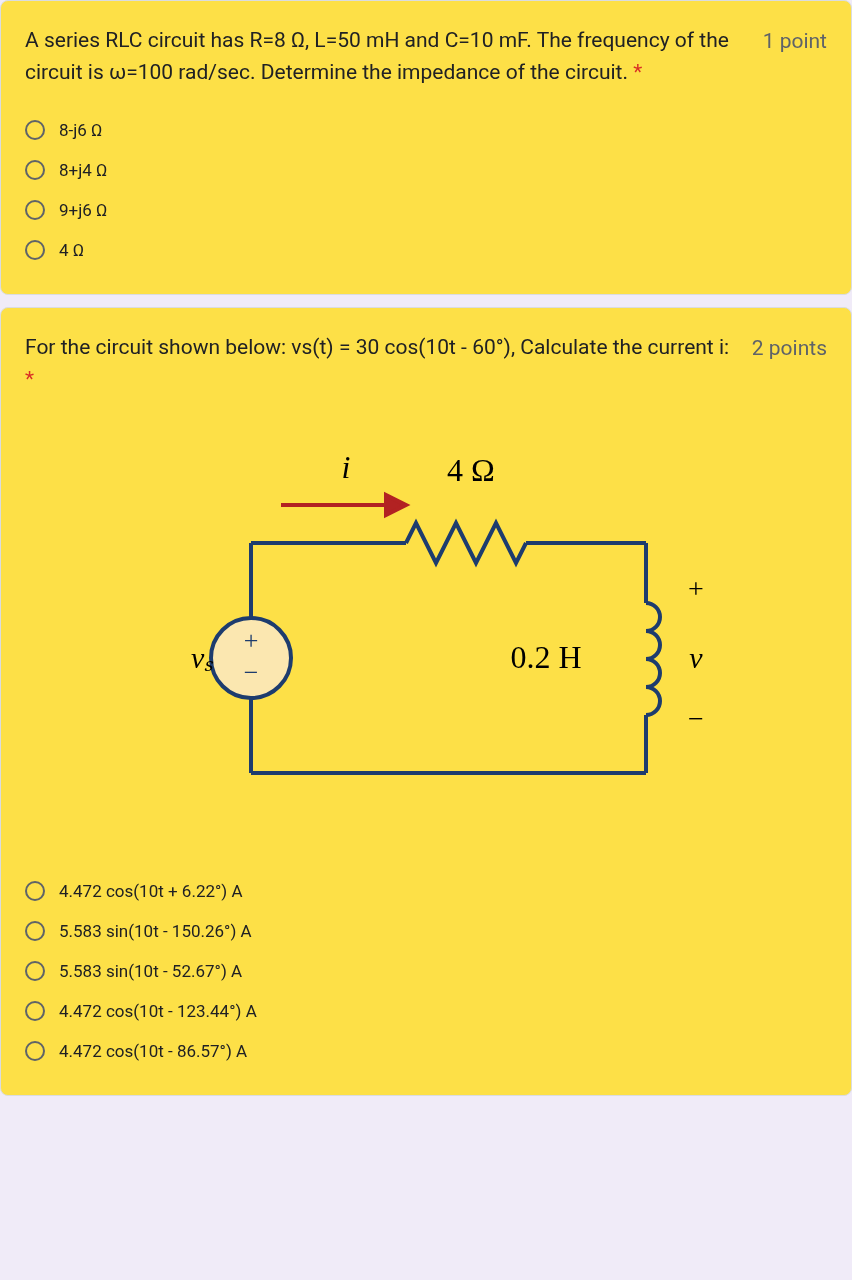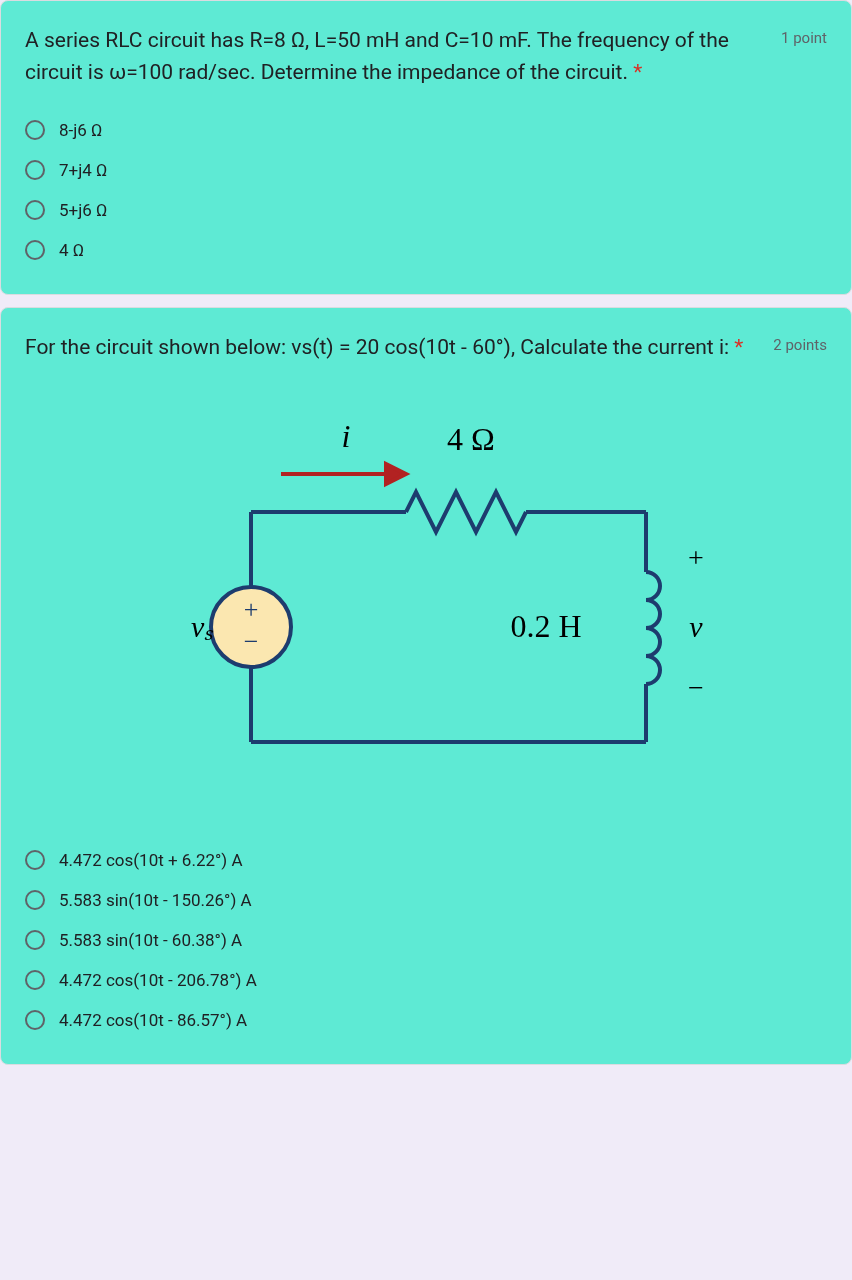--- a/index.html
+++ b/index.html
@@ -3,38 +3,38 @@
 <meta charset="utf-8">
 <style>
   * { box-sizing: border-box; margin: 0; padding: 0; }
   body {
     font-family: Roboto, Arial, sans-serif;
     background: #f0ebf8;
     padding: 0;
     width: 852px;
   }
   .card {
-    background: #5eead4;
+    background: #fde047;
     border: 1px solid #dadce0;
     border-radius: 8px;
     padding: 24px 24px 24px 24px;
     margin-bottom: 12px;
   }
   .q-header { display: flex; align-items: flex-start; gap: 16px; }
   .q-text {
     font-size: 21px;
     color: #202124;
     line-height: 1.5;
     flex: 1;
     font-weight: 400;
   }
   .asterisk { color: #d93025; }
   .points {
     color: #5f6368;
-    font-size: 15px;
+    font-size: 21px;
     white-space: nowrap;
     padding-top: 4px;
   }
   .options { margin-top: 22px; }
   .option {
     display: flex;
     gap: 14px;
     padding: 10px 0;
     cursor: pointer;
   }
@@ -64,37 +64,37 @@
     </div>
     <div class="points">1 point</div>
   </div>
   <div class="options">
     <div class="option">
       <span class="radio"></span>
       <span class="opt-label">8-j6 Ω</span>
     </div>
     <div class="option">
       <span class="radio"></span>
-      <span class="opt-label">7+j4 Ω</span>
+      <span class="opt-label">8+j4 Ω</span>
     </div>
     <div class="option">
       <span class="radio"></span>
-      <span class="opt-label">5+j6 Ω</span>
+      <span class="opt-label">9+j6 Ω</span>
     </div>
     <div class="option">
       <span class="radio"></span>
       <span class="opt-label">4 Ω</span>
     </div>
   </div>
 </div>
 
 <div class="card">
   <div class="q-header">
     <div class="q-text">
-      <span>For the circuit shown below: vs(t) = 20 cos(10t - 60°), Calculate the current i:</span>
+      <span>For the circuit shown below: vs(t) = 30 cos(10t - 60°), Calculate the current i:</span>
       <span class="asterisk"> *</span>
     </div>
     <div class="points">2 points</div>
   </div>
 
   <svg class="circuit" width="640" height="420" viewBox="0 0 640 420">
 
     <g stroke="#1d3c6e" stroke-width="4" fill="none">
 
       <line x1="145" y1="120" x2="300" y2="120"></line>
@@ -140,24 +140,24 @@
     <div class="option">
       <span class="radio"></span>
       <span class="opt-label">4.472 cos(10t + 6.22°) A</span>
     </div>
     <div class="option">
       <span class="radio"></span>
       <span class="opt-label">5.583 sin(10t - 150.26°) A</span>
     </div>
     <div class="option">
       <span class="radio"></span>
-      <span class="opt-label">5.583 sin(10t - 60.38°) A</span>
+      <span class="opt-label">5.583 sin(10t - 52.67°) A</span>
     </div>
     <div class="option">
       <span class="radio"></span>
-      <span class="opt-label">4.472 cos(10t - 206.78°) A</span>
+      <span class="opt-label">4.472 cos(10t - 123.44°) A</span>
     </div>
     <div class="option">
       <span class="radio"></span>
       <span class="opt-label">4.472 cos(10t - 86.57°) A</span>
     </div>
   </div>
 </div>
 
 </body></html>

